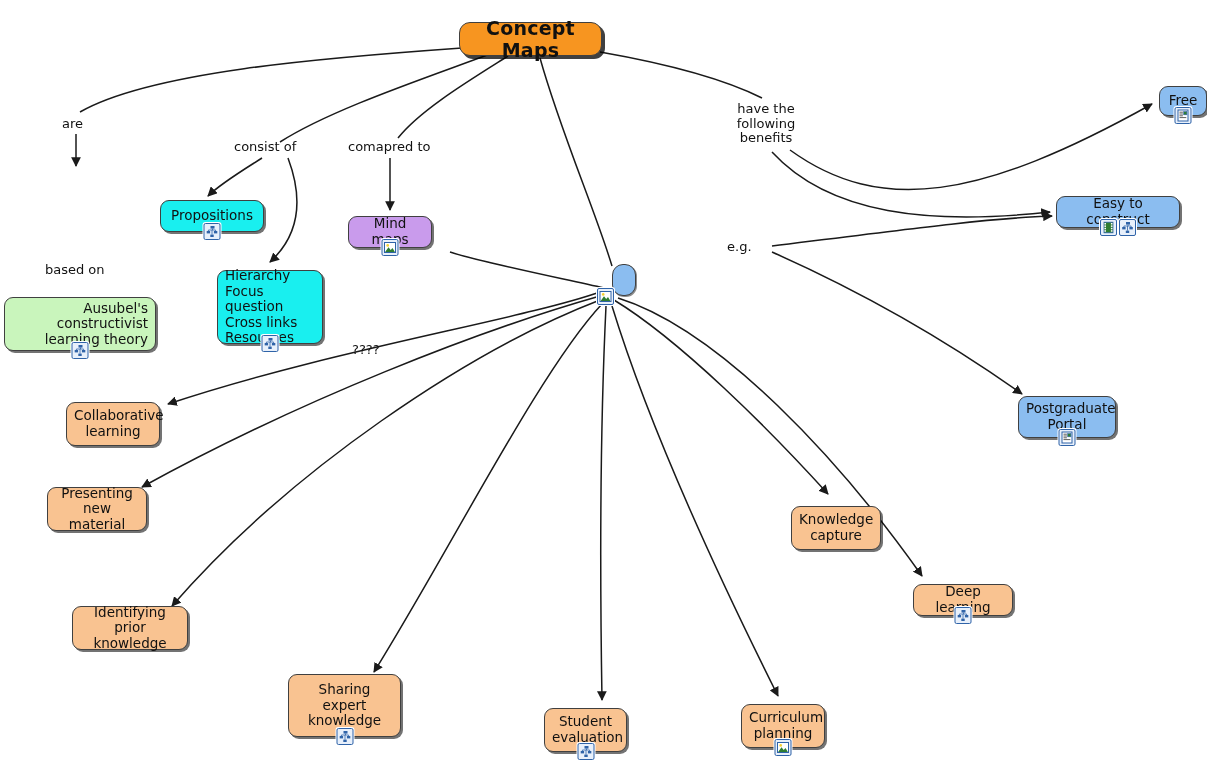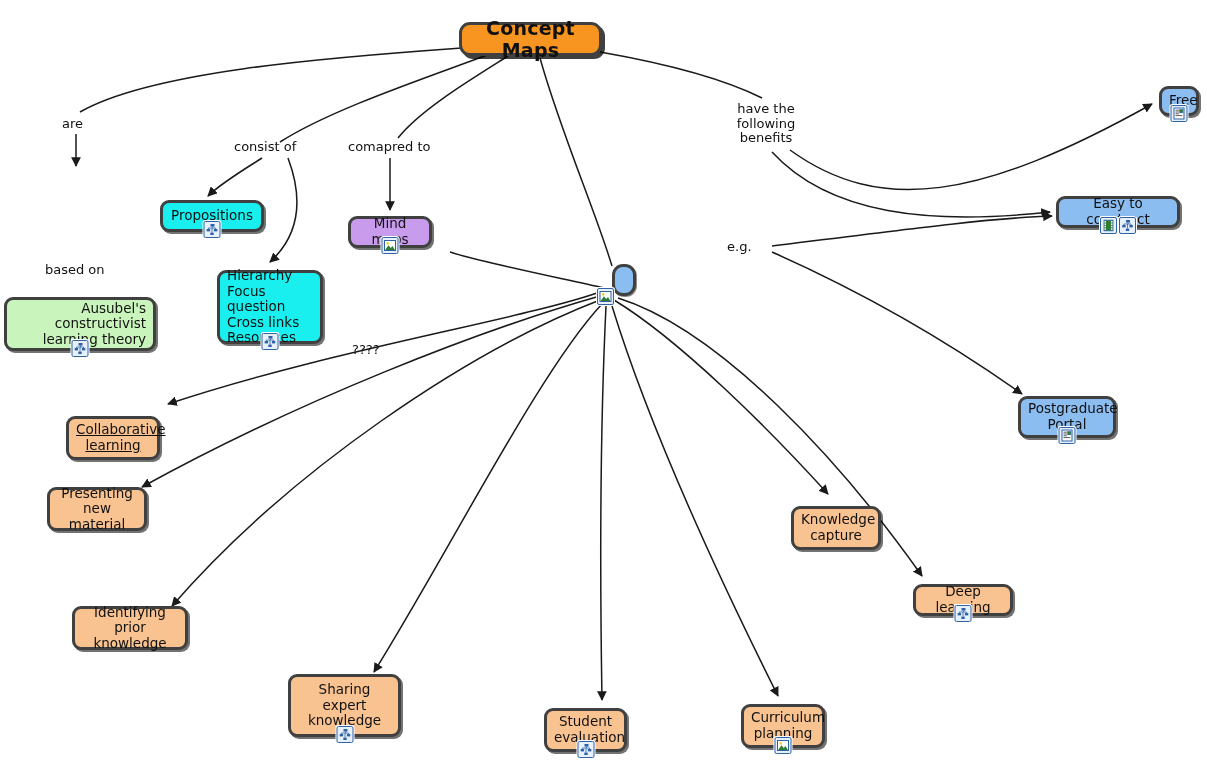--- a/index.html
+++ b/index.html
@@ -22,21 +22,21 @@
     position: absolute;
     left: 0;
     top: 0;
     width: 1207px;
     height: 764px;
     pointer-events: none;
   }
   .node {
     position: absolute;
     box-sizing: border-box;
-    border: 3px solid #404040;
+    border: 1px solid #404040;
     border-radius: 9px;
     display: flex;
     flex-direction: column;
     align-items: center;
     justify-content: center;
     text-align: center;
     color: #111111;
     font-size: 13.5px;
     line-height: 1.16;
     padding: 4px 7px 4px 7px;
@@ -230,21 +230,21 @@
   <span class="icons" style="position:absolute; left:597px; top:288px; transform:none;">
     <span class="badge">
       <svg width="13" height="13" viewBox="0 0 13 13">
         <rect x="1" y="1.5" width="11" height="10" fill="#ffffff" stroke="#2f63a8" stroke-width="1"></rect>
         <circle cx="4.2" cy="4.4" r="1.3" fill="#f4d030"></circle>
         <path d="M1.6,11 L5,6.3 L7.2,9 L9,7 L11.4,11 Z" fill="#2f7d32"></path>
       </svg>
     </span>
   </span>
 
-  <div class="node" style="left:1159px; top:86px; width:40px; height:30px; background:#8bbdf0;">
+  <div class="node" style="left:1159px; top:86px; width:48px; height:30px; background:#8bbdf0;">
     <span class="label">Free</span>
     <span class="icons">
       <span class="badge">
         <svg width="13" height="13" viewBox="0 0 13 13">
           <rect x="1.5" y="1" width="10" height="11" fill="#ffffff" stroke="#2f63a8" stroke-width="1"></rect>
           <path d="M3,3.2 H6.4 M3,5 H6.4 M3,6.8 H6.4 M3,8.6 H9.8" stroke="#333333" stroke-width="0.8"></path>
           <rect x="7.2" y="2.6" width="3.2" height="3.2" fill="#2f7d32" stroke="#2f63a8" stroke-width="0.6"></rect>
         </svg>
       </span>
     </span>
@@ -285,21 +285,21 @@
       <span class="badge">
         <svg width="13" height="13" viewBox="0 0 13 13">
           <rect x="1.5" y="1" width="10" height="11" fill="#ffffff" stroke="#2f63a8" stroke-width="1"></rect>
           <path d="M3,3.2 H6.4 M3,5 H6.4 M3,6.8 H6.4 M3,8.6 H9.8" stroke="#333333" stroke-width="0.8"></path>
           <rect x="7.2" y="2.6" width="3.2" height="3.2" fill="#2f7d32" stroke="#2f63a8" stroke-width="0.6"></rect>
         </svg>
       </span>
     </span>
   </div>
 
-  <div class="node" style="left:66px; top:416px; width:94px; height:44px; background:#f9c391;text-decoration:underline;">
+  <div class="node" style="left:66px; top:402px; width:94px; height:44px; background:#f9c391;">
     <span class="label">Collaborative
 learning</span>
   </div>
 
   <div class="node" style="left:47px; top:487px; width:100px; height:44px; background:#f9c391;">
     <span class="label">Presenting
 new material</span>
   </div>
 
   <div class="node" style="left:72px; top:606px; width:116px; height:44px; background:#f9c391;">

